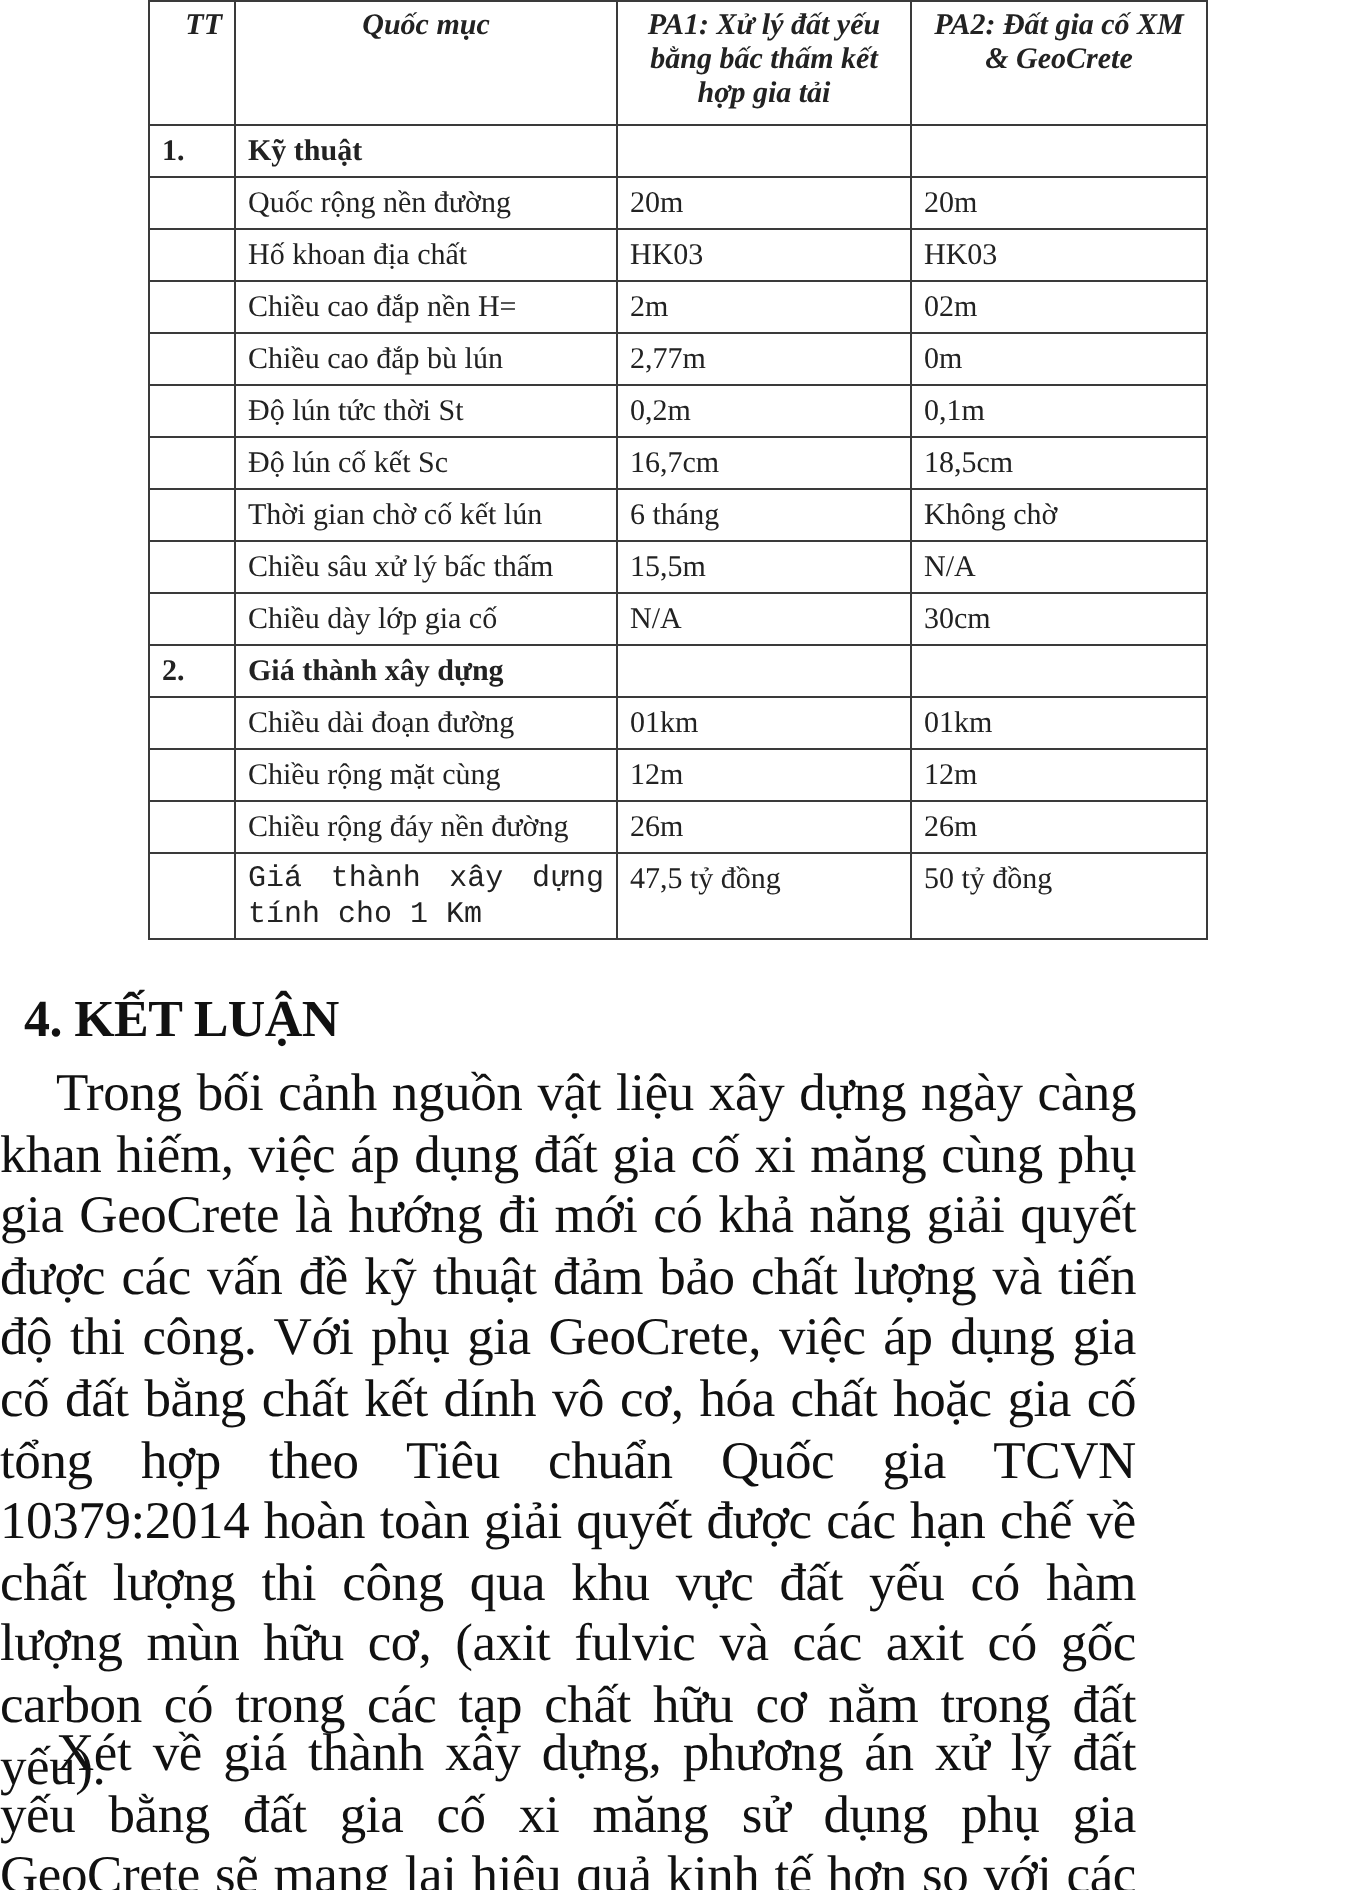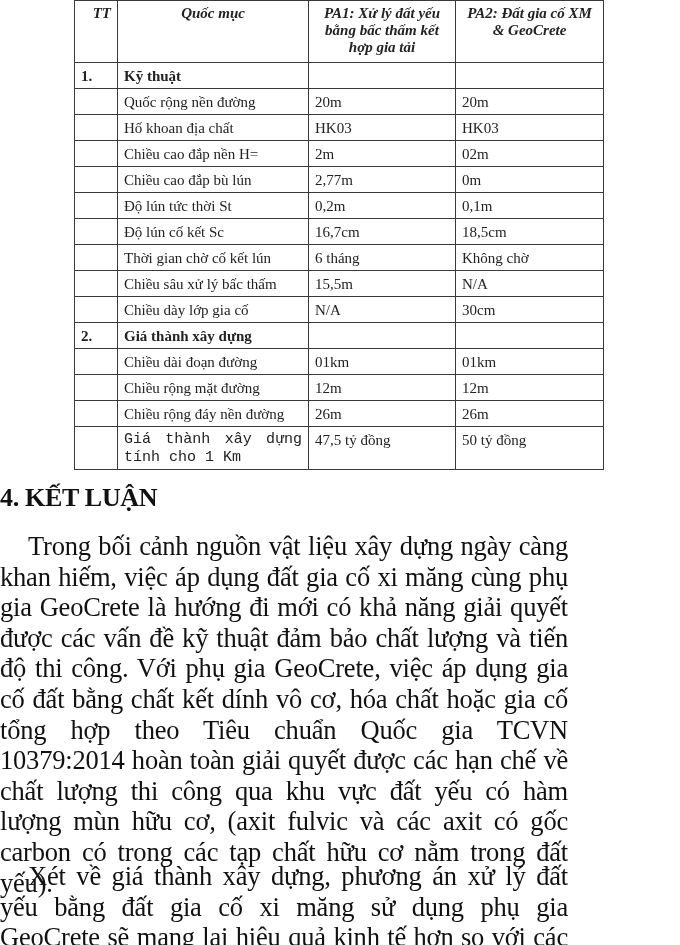--- a/index.html
+++ b/index.html
@@ -64,21 +64,21 @@
     text-align: justify;
     text-align-last: left;
     font-family: Liberation Mono, monospace;
   }
   td.center-ish { padding-left: 24px; }
 
   .heading {
     position: absolute;
     left: 0px;
     top: 482px;
-    margin: 0;
+    margin: 12px;
     font-size: 26px;
     font-weight: bold;
     line-height: 32px;
     color: #111;
     letter-spacing: -0.3px;
   }
   .body-text {
     position: absolute;
     left: 0px;
     width: 568px;
@@ -179,21 +179,21 @@
         <td></td>
       </tr>
       <tr>
         <td></td>
         <td>Chiều dài đoạn đường</td>
         <td>01km</td>
         <td>01km</td>
       </tr>
       <tr>
         <td></td>
-        <td>Chiều rộng mặt đường</td>
+        <td>Chiều rộng mặt cùng</td>
         <td>12m</td>
         <td>12m</td>
       </tr>
       <tr>
         <td></td>
         <td>Chiều rộng đáy nền đường</td>
         <td>26m</td>
         <td>26m</td>
       </tr>
       <tr class="tall">

